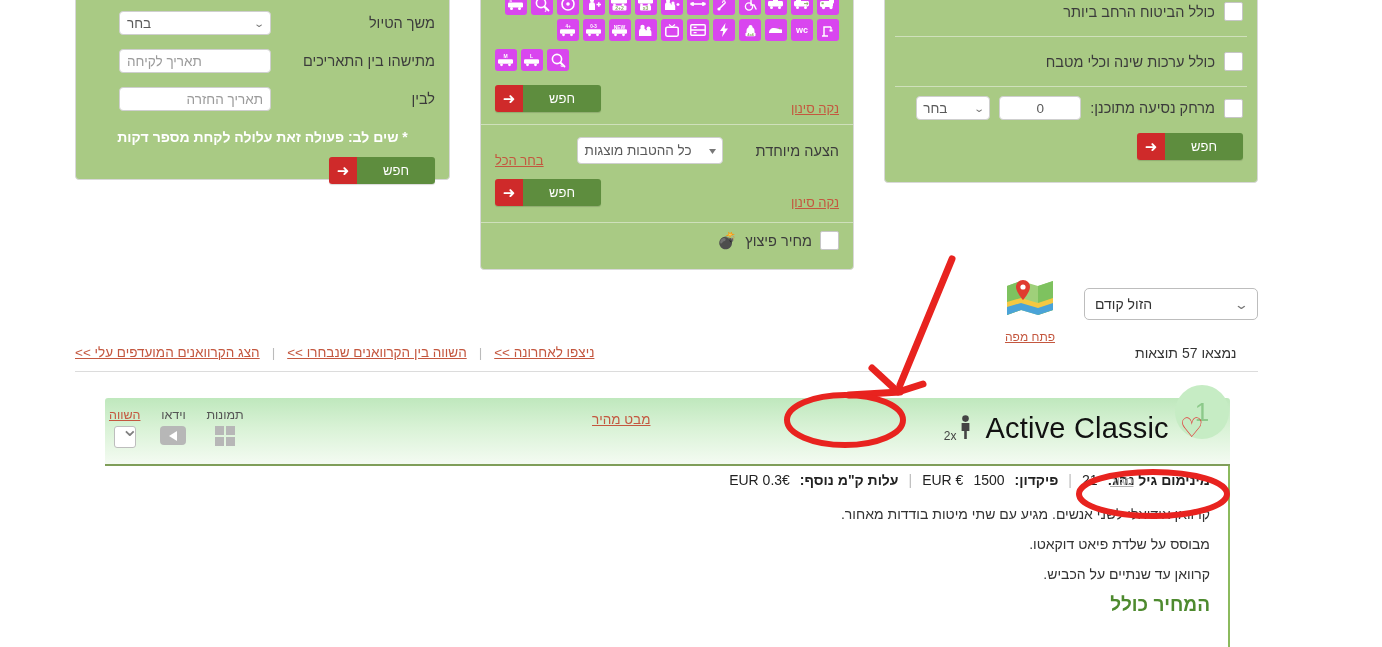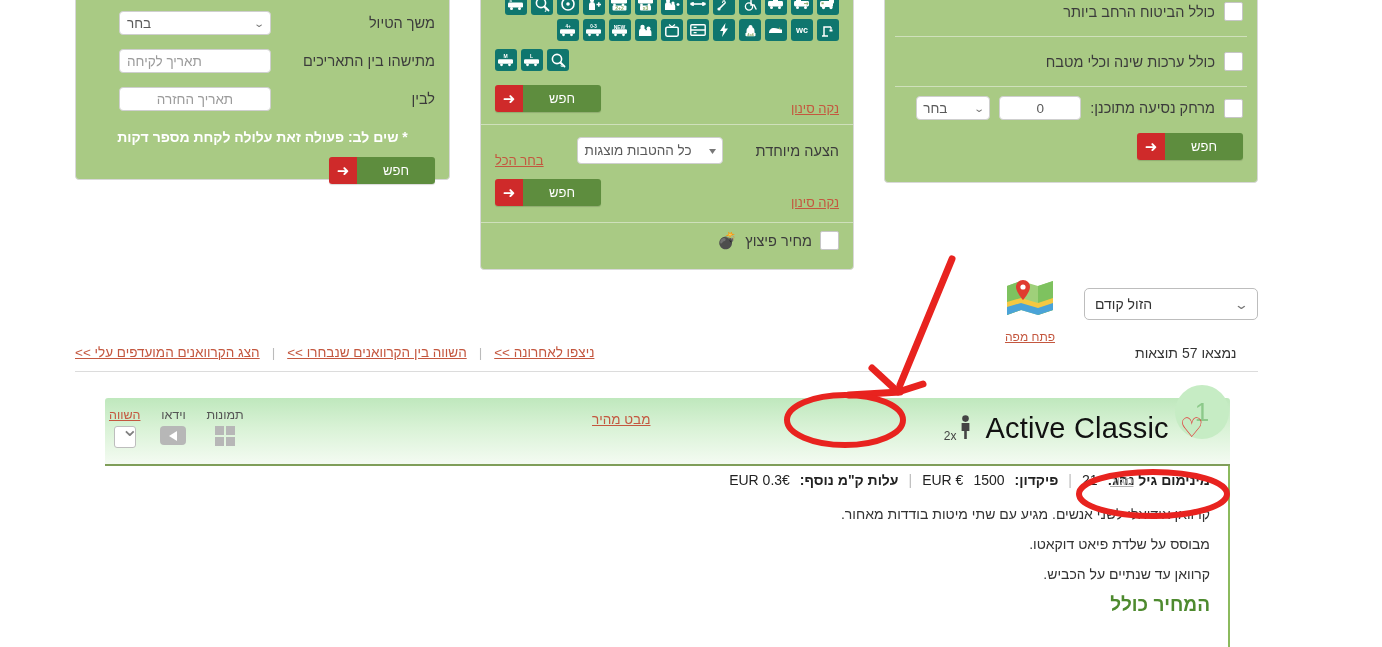--- a/index.html
+++ b/index.html
@@ -47,21 +47,21 @@
     background:#cf2a2a;color:#fff;width:28px;
     display:flex;align-items:center;justify-content:center;font-size:15px;
   }
   
   #panel-features{ left:480px; top:-14px; width:374px; height:284px; border-radius:0 0 4px 4px; padding-top:0;}
   .icongrid{
     display:flex;flex-wrap:wrap;justify-content:flex-start;
     gap:4px;padding:6px 14px 0 14px;direction:rtl;
   }
   .ficon{
-    width:22px;height:22px;border-radius:3px;background:#0f766e;
+    width:22px;height:22px;border-radius:3px;background:#d946ef;
     display:flex;align-items:center;justify-content:center;
     color:#fff;font-size:9px;font-weight:bold;line-height:1;
     cursor:pointer;overflow:hidden;
   }
   .ficon svg{display:block;}
   .hsep{height:1px;background:#cfe0bb;margin:8px 0;}
   .linkred{
     color:#c4573f;font-size:13px;text-decoration:underline;cursor:pointer;white-space:nowrap;margin-top:20px;
   }
   .mid-row{display:flex;align-items:center;padding:0 14px;}
@@ -173,21 +173,21 @@
 
   <div class="row" style="margin-top:6px">
     <div class="row-label">מתישהו בין התאריכים</div>
     <div class="field ph" style="justify-content:flex-end">
       <span>תאריך לקיחה</span>
     </div>
   </div>
 
   <div class="row" style="margin-top:6px">
     <div class="row-label">לבין</div>
-    <div class="field ph" style="justify-content:center">
+    <div class="field ph" style="justify-content:flex-start">
       <span>תאריך החזרה</span>
     </div>
   </div>
 
   <div class="note">* שים לב: פעולה זאת עלולה לקחת מספר דקות</div>
 
   <div style="display:flex;justify-content:flex-start;padding:0 14px;margin-top:12px;">
     <div class="searchbtn">
       <span class="lbl">חפש</span>
       <span class="arrow">➜</span>

